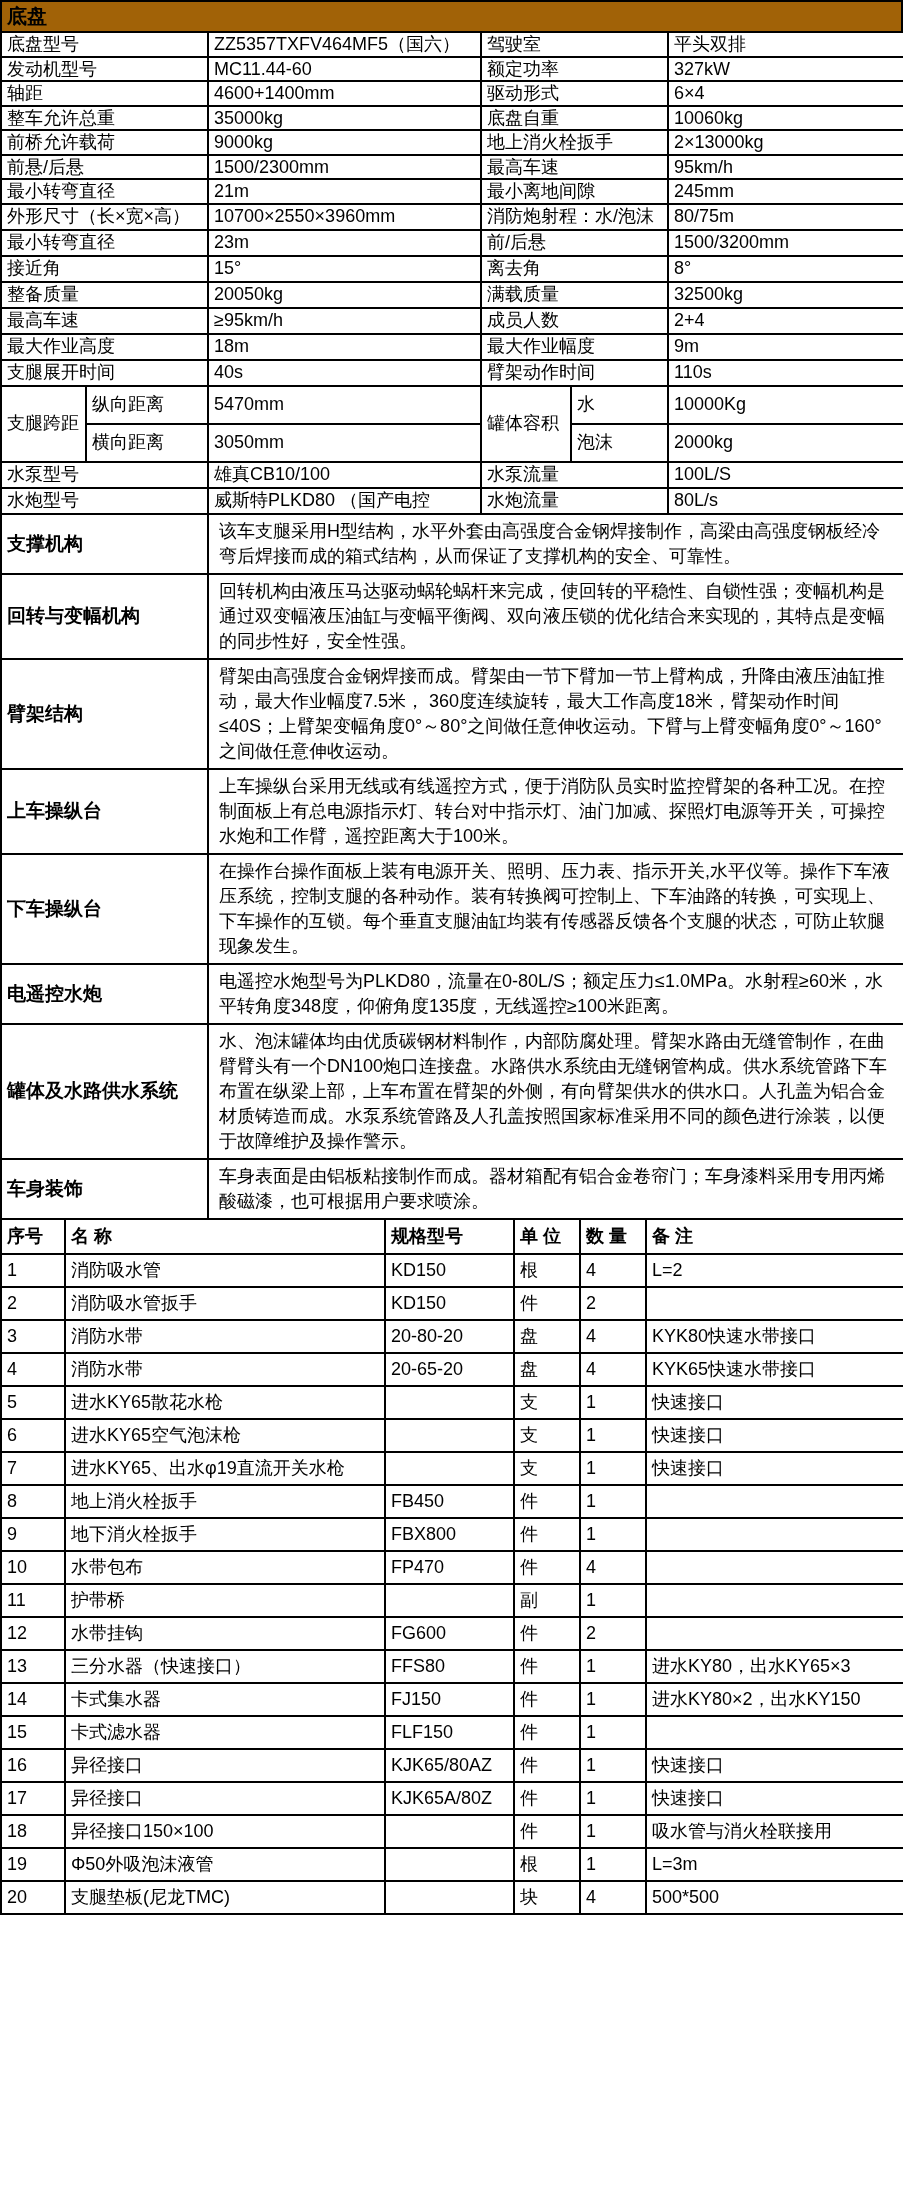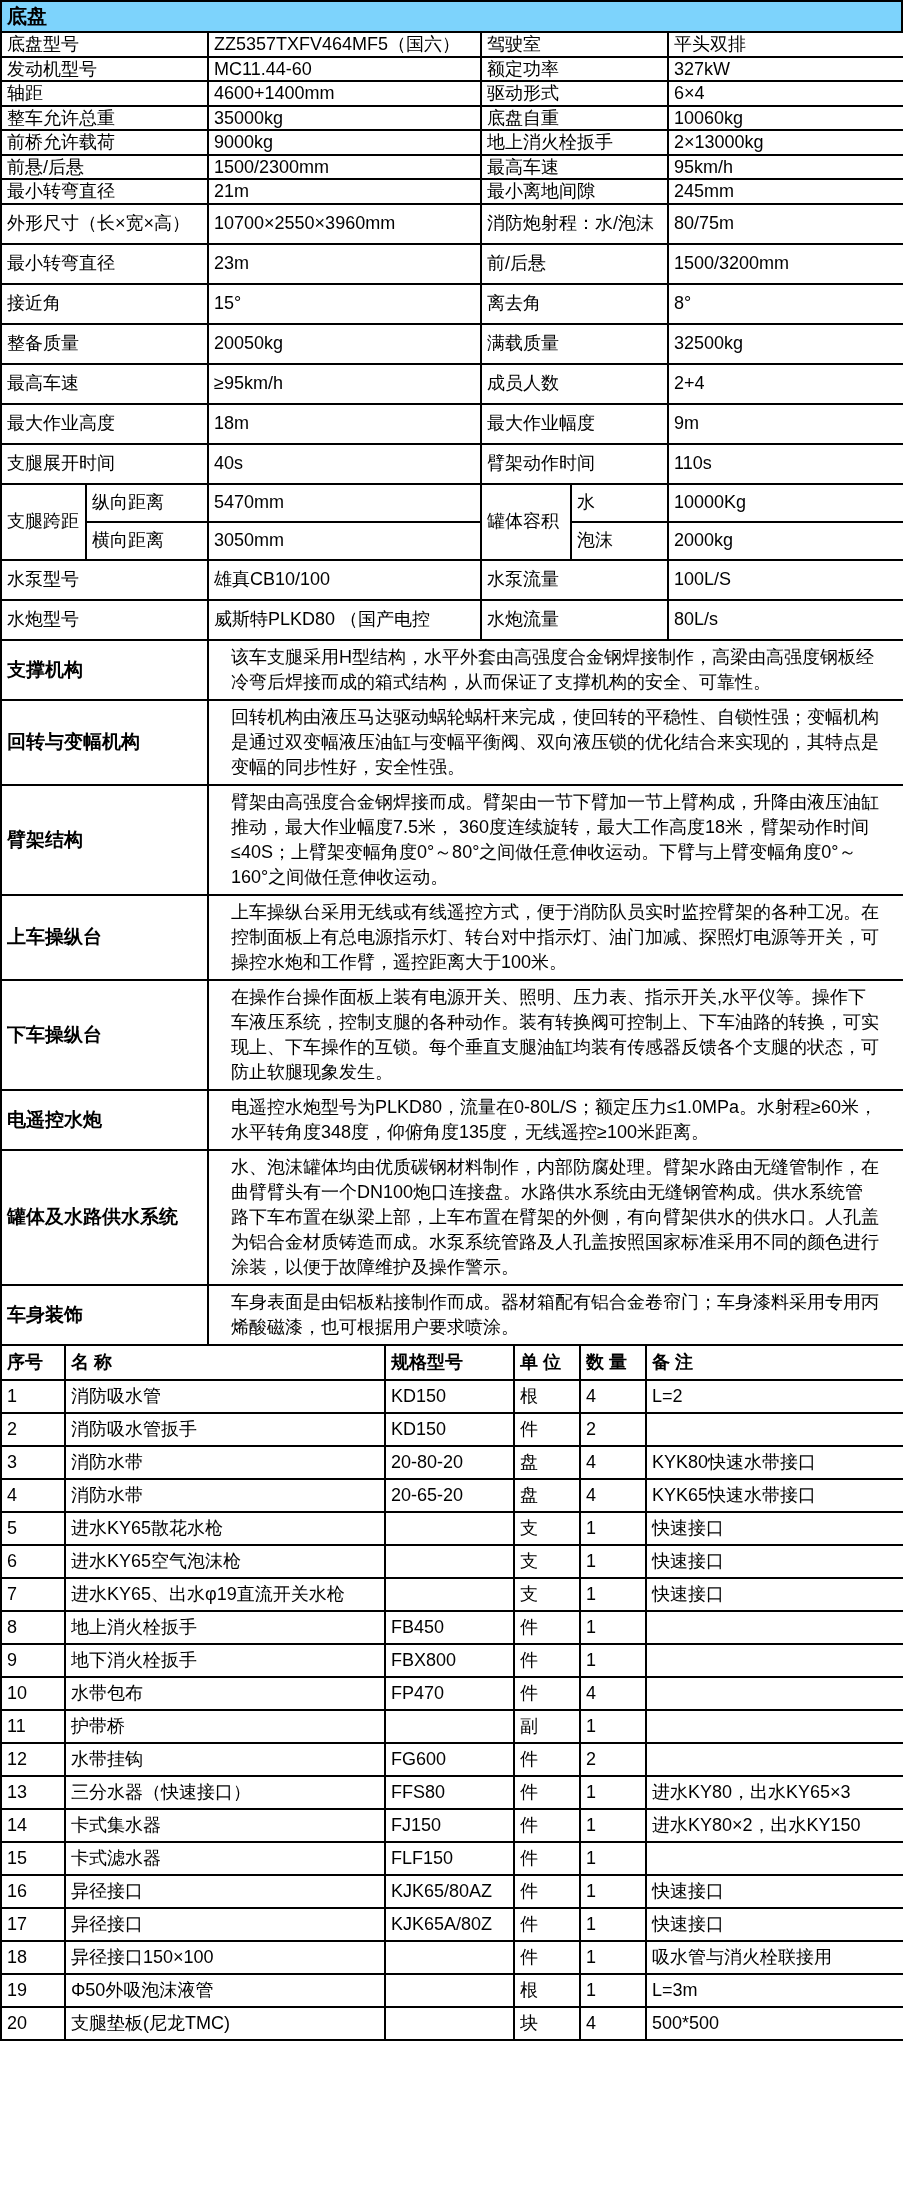--- a/index.html
+++ b/index.html
@@ -2,32 +2,32 @@
 <html><head>
 <meta charset="utf-8">
 <style>
   html,body{margin:0;padding:0;background:#ffffff;color:#000;}
   body{width:903px;font-family:"Liberation Sans","DejaVu Sans",sans-serif;}
   .doc{width:903px;}
   .doc > :first-child{margin-top:0;}
   .sec-title{
     box-sizing:border-box;height:33px;border:2px solid #000;margin-top:-2px;
     display:flex;align-items:center;padding:0 5px;
-    font-weight:bold;font-size:20px;background:#7dd3fc;
+    font-weight:bold;font-size:20px;background:#a16207;
   }
   table{width:903px;border-collapse:collapse;table-layout:fixed;margin-top:-2px;background:#fff;}
   td,th{
     box-sizing:border-box;border:2px solid #000;padding:0 5px;
     font-size:18px;text-align:left;vertical-align:middle;overflow:hidden;
     font-weight:normal;line-height:1.25;
   }
   .chassis tr{height:23px;}
-  .params tr{height:40px;}
+  .params tr{height:26px;}
   .params tr.nested{height:38px;}
-  .desc td.txt{font-size:18px;line-height:25px;padding:4px 22px;}
+  .desc td.txt{font-size:18px;line-height:25px;padding:4px 10px;}
   .desc td.lbl{font-weight:bold;font-size:19px;padding:13px 5px;}
   .equip tr{height:33px;}
   .equip th{font-weight:bold;height:35px;border-radius:11px;}
 </style>
 </head>
 <body>
 
 <div class="doc">
 
   <div class="sec-title">底盘</div>

